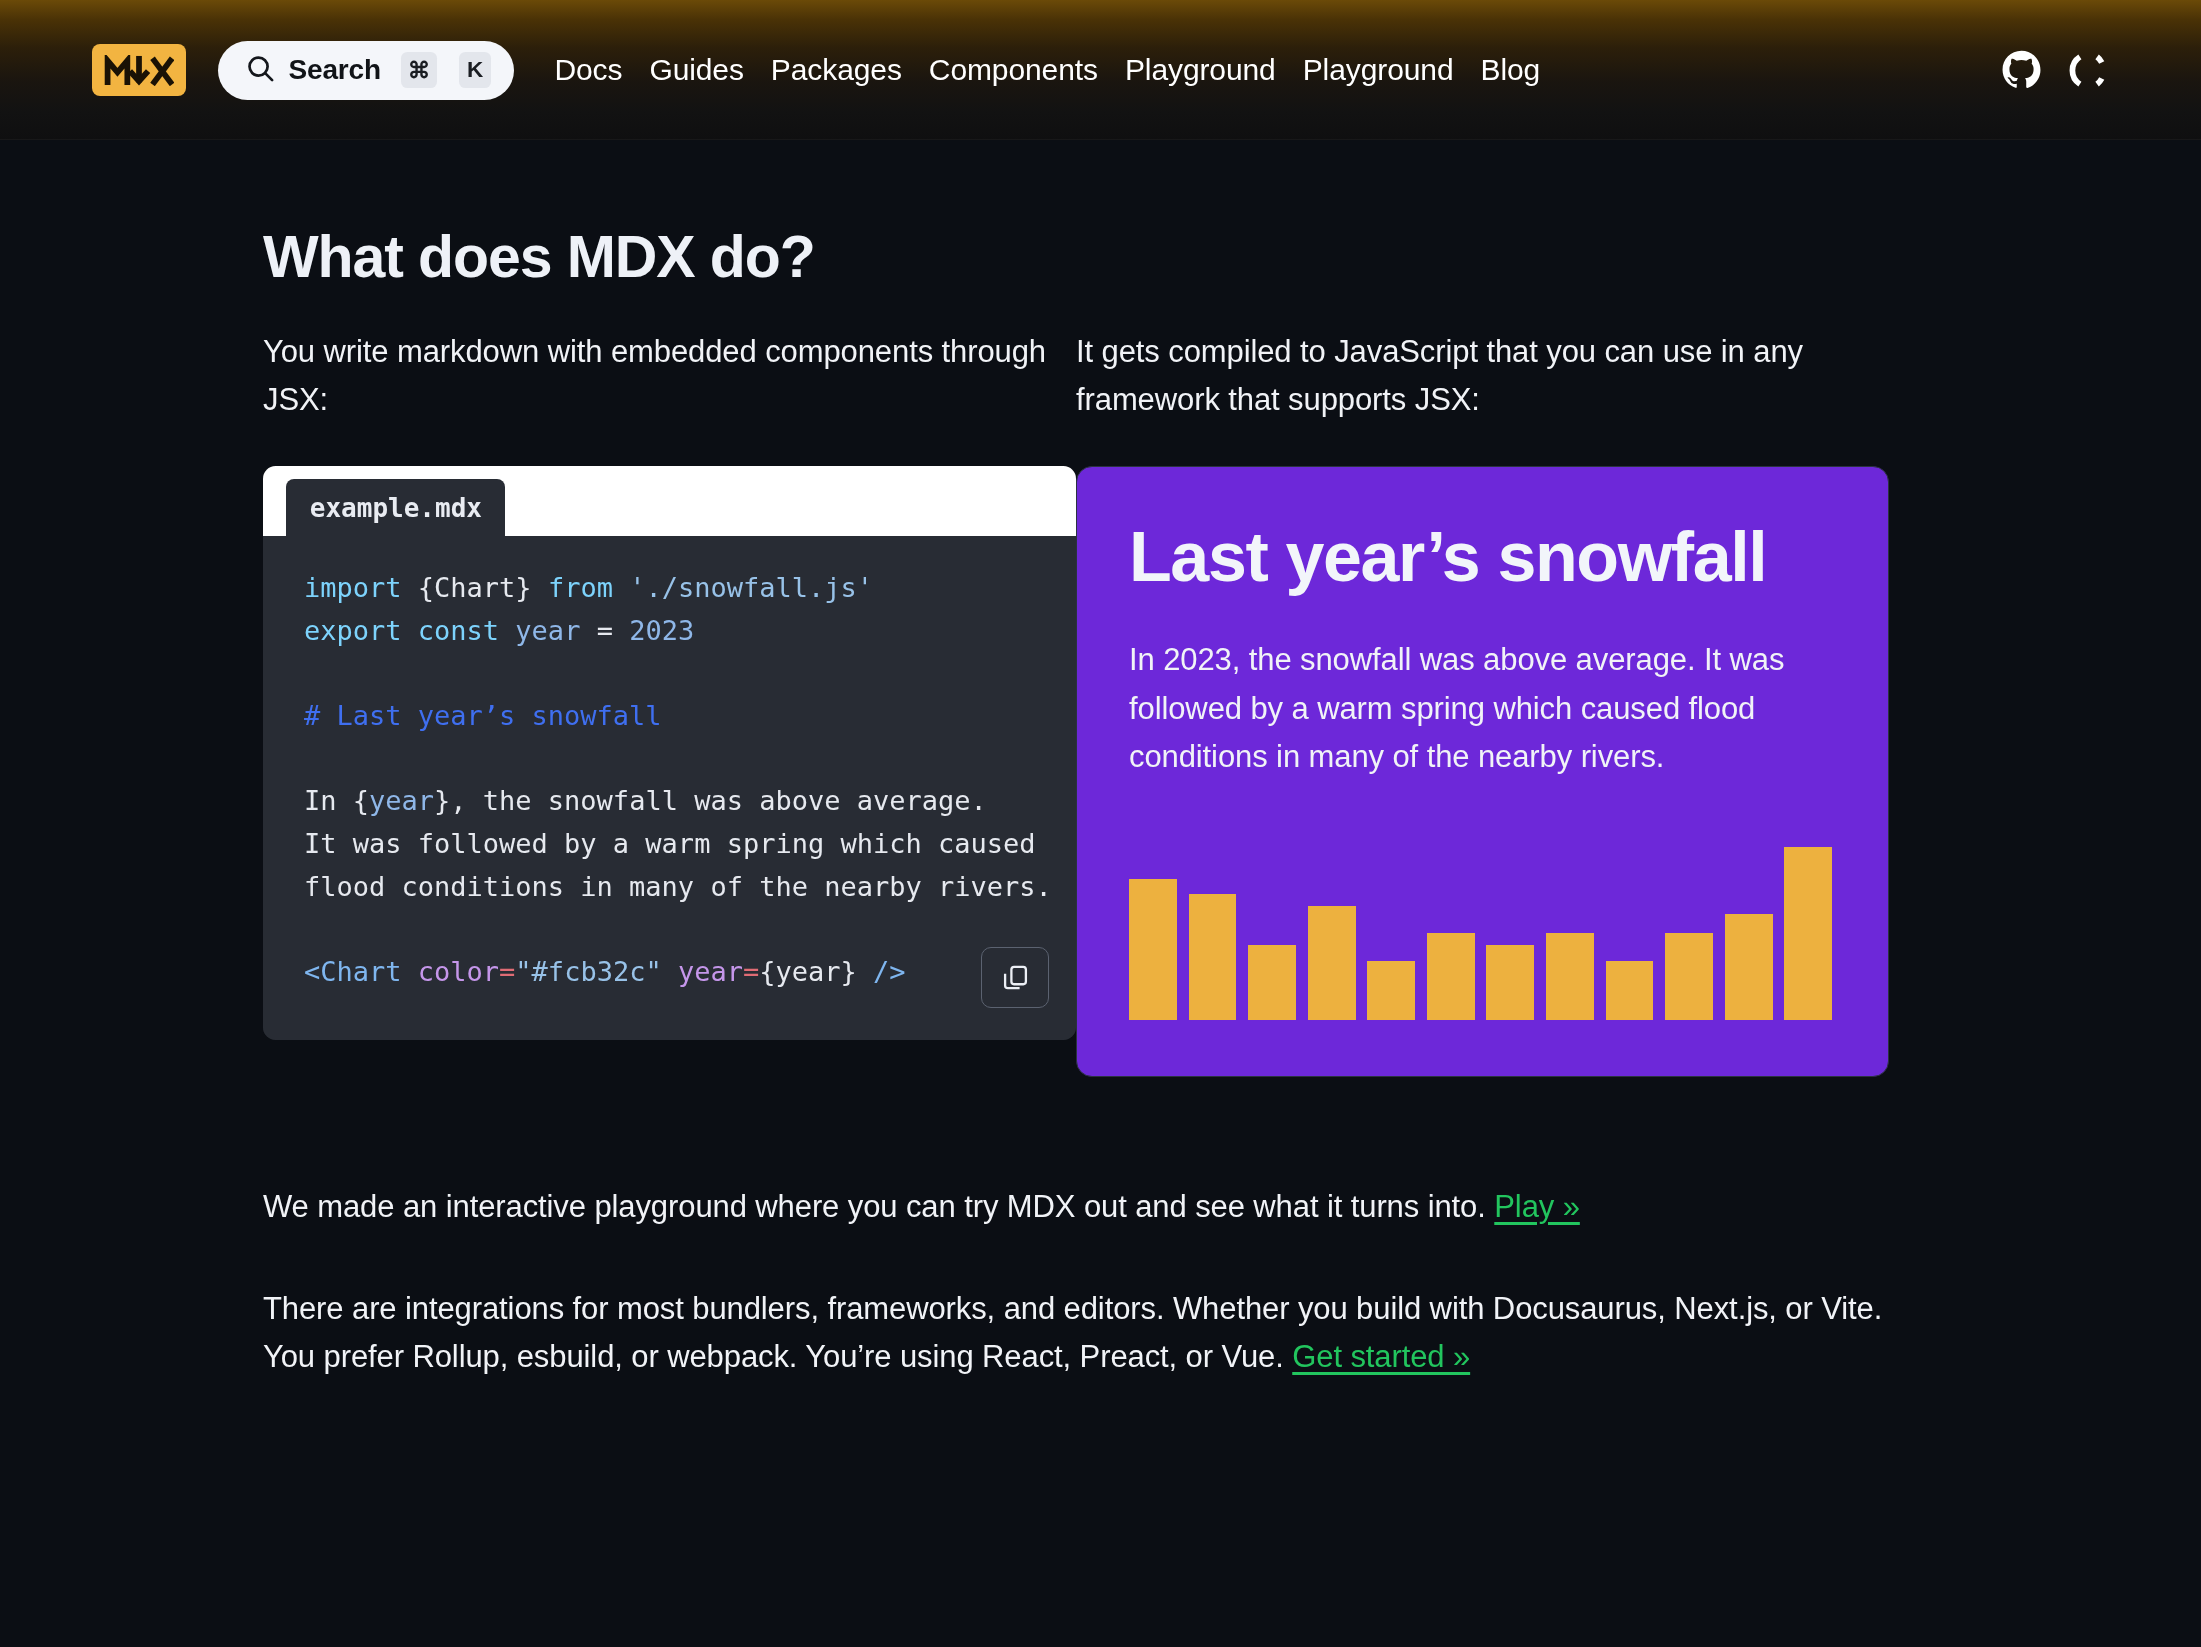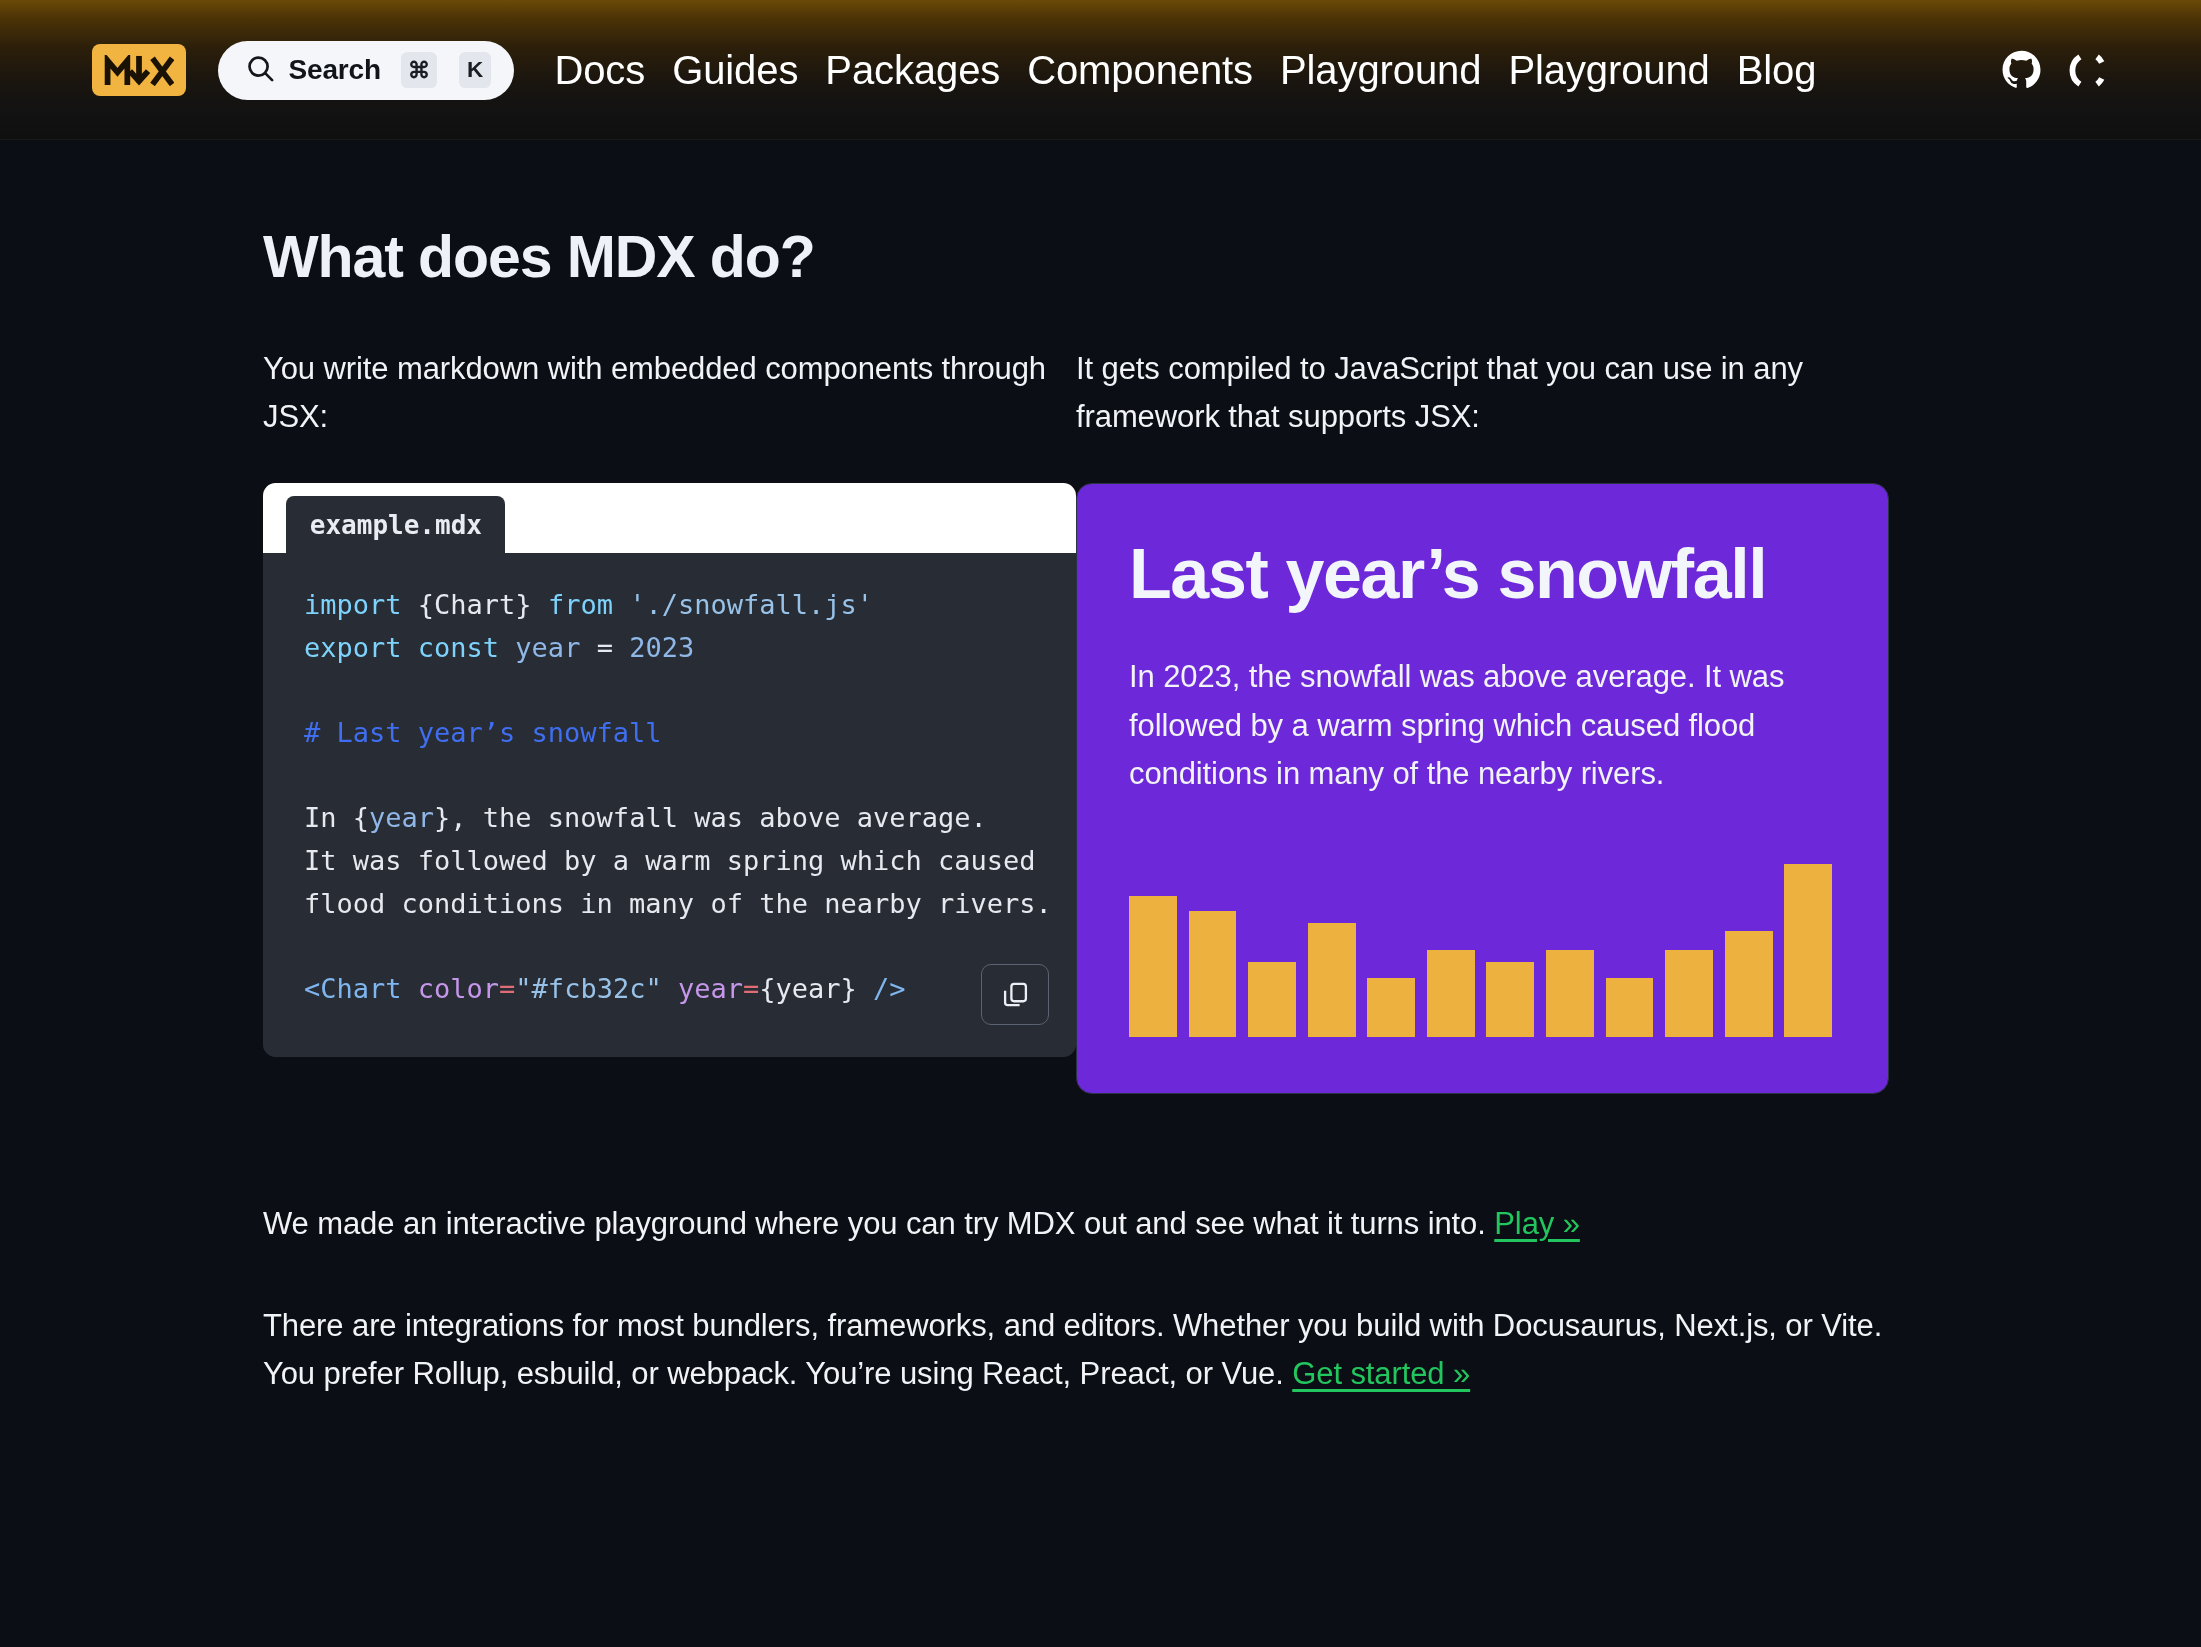--- a/index.html
+++ b/index.html
@@ -77,21 +77,21 @@
   }
   .kbd + .kbd { margin-left: 9px; }
 
   .nav {
     display: flex;
     align-items: center;
     gap: 27px;
     margin-left: 40px;
   }
   .nav a {
-    font-size: 40px;
+    font-size: 30px;
     color: #ffffff;
     text-decoration: none;
     white-space: nowrap;
     letter-spacing: -0.1px;
   }
 
   .header-right {
     margin-left: auto;
     display: flex;
     align-items: center;
@@ -115,21 +115,21 @@
     font-size: 59px;
     font-weight: 700;
     color: #eef1f7;
     letter-spacing: -1.1px;
     margin-top: 83px;
   }
   h1.section-title.second { margin-top: 94px; }
 
   .cols {
     display: flex;
-    margin-top: 54px;
+    margin-top: 37px;
   }
   .col { flex: 1 1 0; min-width: 0; }
 
   .lede {
     font-size: 31px;
     line-height: 1.54;
     color: #f1f3f7;
     letter-spacing: -0.1px;
   }
 

